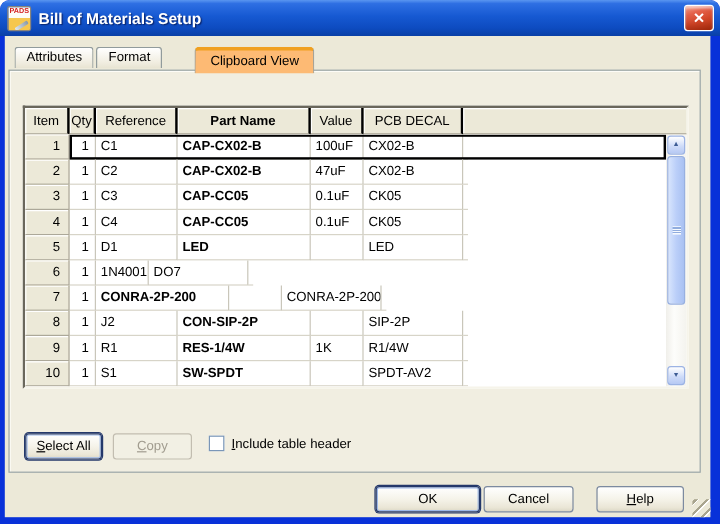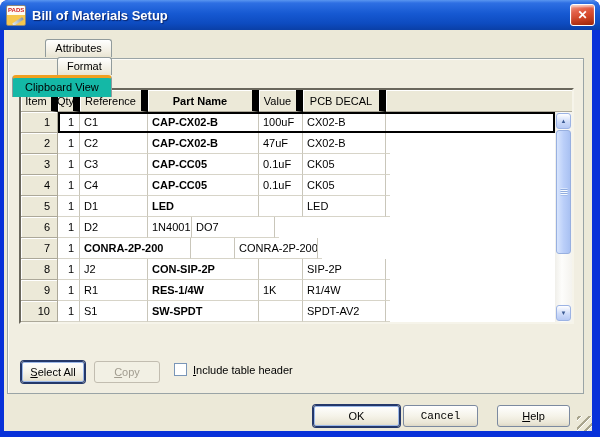--- a/index.html
+++ b/index.html
@@ -42,53 +42,53 @@
     box-shadow: inset 0 -8px 10px -6px rgba(120,20,0,.5), inset 0 2px 2px rgba(255,255,255,.55);
     cursor:default;
   }
 
   .content {
     position:absolute; top:30px; left:4px; right:8px; bottom:6px;
     background: var(--dialog-bg, #ECE9D8);
   }
 
   
-  .tabstrip { position:absolute; left:8px; top:9px; height:20px; display:flex; align-items:flex-end; z-index:3;flex-direction:column; }
+  .tabstrip { position:absolute; left:8px; top:9px; height:20px; display:flex; align-items:flex-start; z-index:3; }
   .tab {
     height:18px; padding:0 9px; margin-right:2px;
     background: linear-gradient(180deg,#FFFFFF,#F2EFE3 65%,#E8E4D2);
     border:1px solid #919B9C; border-bottom:none; border-radius:3px 3px 0 0;
     font-size:11px; line-height:17px; color:#000; cursor:default;
   }
   .tab.active {
     height:22px; margin-bottom:-1px; padding:0 12px;
-    background:#14b8a6;
+    background:#fdba74;
     border:1px solid #919B9C; border-bottom:none;
     border-top:3px solid var(--active-tab-accent,#F0A020);
-    border-radius:4px 4px 0 0; line-height:19px; z-index:4; position:relative;
+    border-radius:4px 4px 0 0; line-height:19px; z-index:4; position:relative;margin-left:25px;
   }
 
   
   .panel {
     position:absolute; left:3px; top:28px; width:577px; height:336px;
     background:#F1EEE1; border:1px solid #9AA4A6;
     box-shadow: inset 1px 1px 0 #FDFCF7; z-index:2;
   }
 
   
   .table-frame {
     position:absolute; left:11px; top:29px; width:555px; height:236px;
     border:2px solid; border-color:#6A675C #F6F4EA #F6F4EA #6A675C;
     background:#fff; display:flex; flex-direction:column;
   }
   .thead { display:flex; height:22px; flex:none; background:#ECE9D8; }
   .hcell {
     flex:none; font-size:11px; color:#000;
     display:flex; align-items:center; justify-content:center;
-    border-right:7px solid #000000; border-bottom:1px solid #ACA899;
+    border-right:2px solid #000000; border-bottom:1px solid #ACA899;
     box-shadow: inset 1px 1px 0 #FFFFFF;
     white-space:nowrap; overflow:hidden; cursor:default;
   }
   .c-item { width:37px; } .c-qty { width:22px; } .c-ref { width:68px; }
   .c-part { width:111px;font-weight:bold; } .c-val { width:44px; } .c-pcb { width:83px; }
   .c-fill { flex:1 1 auto; width:auto; }
   .hcell.c-fill { border-right:none; }
 
   .tbody-wrap { flex:1; display:flex; overflow:hidden; }
   .rows { flex:1; background:#fff; overflow:hidden; }
@@ -147,21 +147,21 @@
     color:#A19C8F; border:1px solid #C2BDB0;
     background:#F2F0E4; box-shadow:none;
   }
   .btn-select-all { left:13px; top:302px; width:64px; height:22px; }
   .btn-copy { left:86px; top:302px; width:66px; height:22px; }
 
   .chk { position:absolute; left:166px; top:304px; display:flex; align-items:center; font-size:11px; cursor:default; }
   .chk .box { width:13px; height:13px; background:#fff; border:1px solid #7A96B8; margin-right:6px; flex:none; }
 
   .btn-ok { left:309px; top:375px; width:87px; height:22px; }
-  .btn-cancel { left:399px; top:375px; width:75px; height:22px;font-family:Liberation Mono, monospace; }
+  .btn-cancel { left:399px; top:375px; width:75px; height:22px; }
   .btn-help { left:493px; top:375px; width:73px; height:22px; }
 
   .grip {
     position:absolute; right:0; bottom:0; width:15px; height:15px;
     background: repeating-linear-gradient(-45deg,
       transparent 0 3px, #FFFFFF 3px 4px, #A9A58E 4px 6px, transparent 6px 7px);
   }
   u { text-decoration:underline; }
 </style>
 </head>
@@ -250,21 +250,20 @@
                   <div class="cell c-part">LED</div>
                   <div class="cell c-val"></div>
                   <div class="cell c-pcb">LED</div>
                   <div class="cell c-fill"></div>
                 </div>
               </div>
               <div class="trow">
                 <div class="cell c-item itemcell">6</div>
                 <div class="rowbody">
                   <div class="cell c-qty">1</div>
-                  <div class="cell c-ref">D2</div>
                   <div class="cell c-val">1N4001</div>
                   <div class="cell c-pcb">DO7</div>
                   <div class="cell c-fill"></div>
                 </div>
               </div>
               <div class="trow">
                 <div class="cell c-item itemcell">7</div>
                 <div class="rowbody">
                   <div class="cell c-qty">1</div>
                   <div class="cell c-part">CONRA-2P-200</div>

